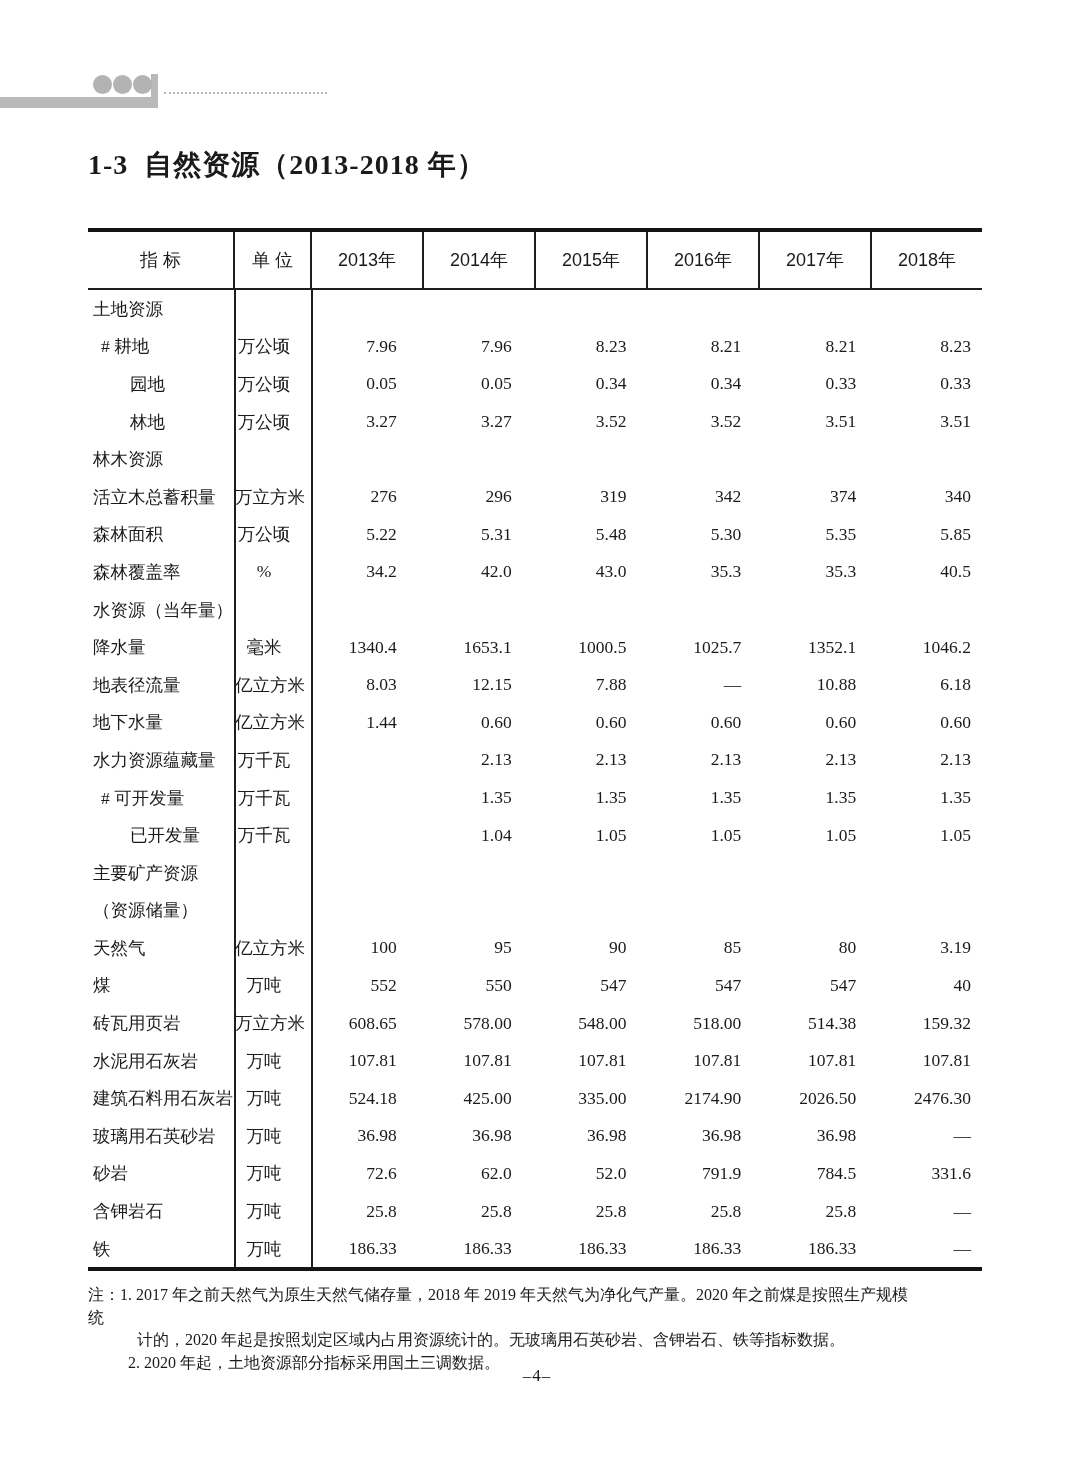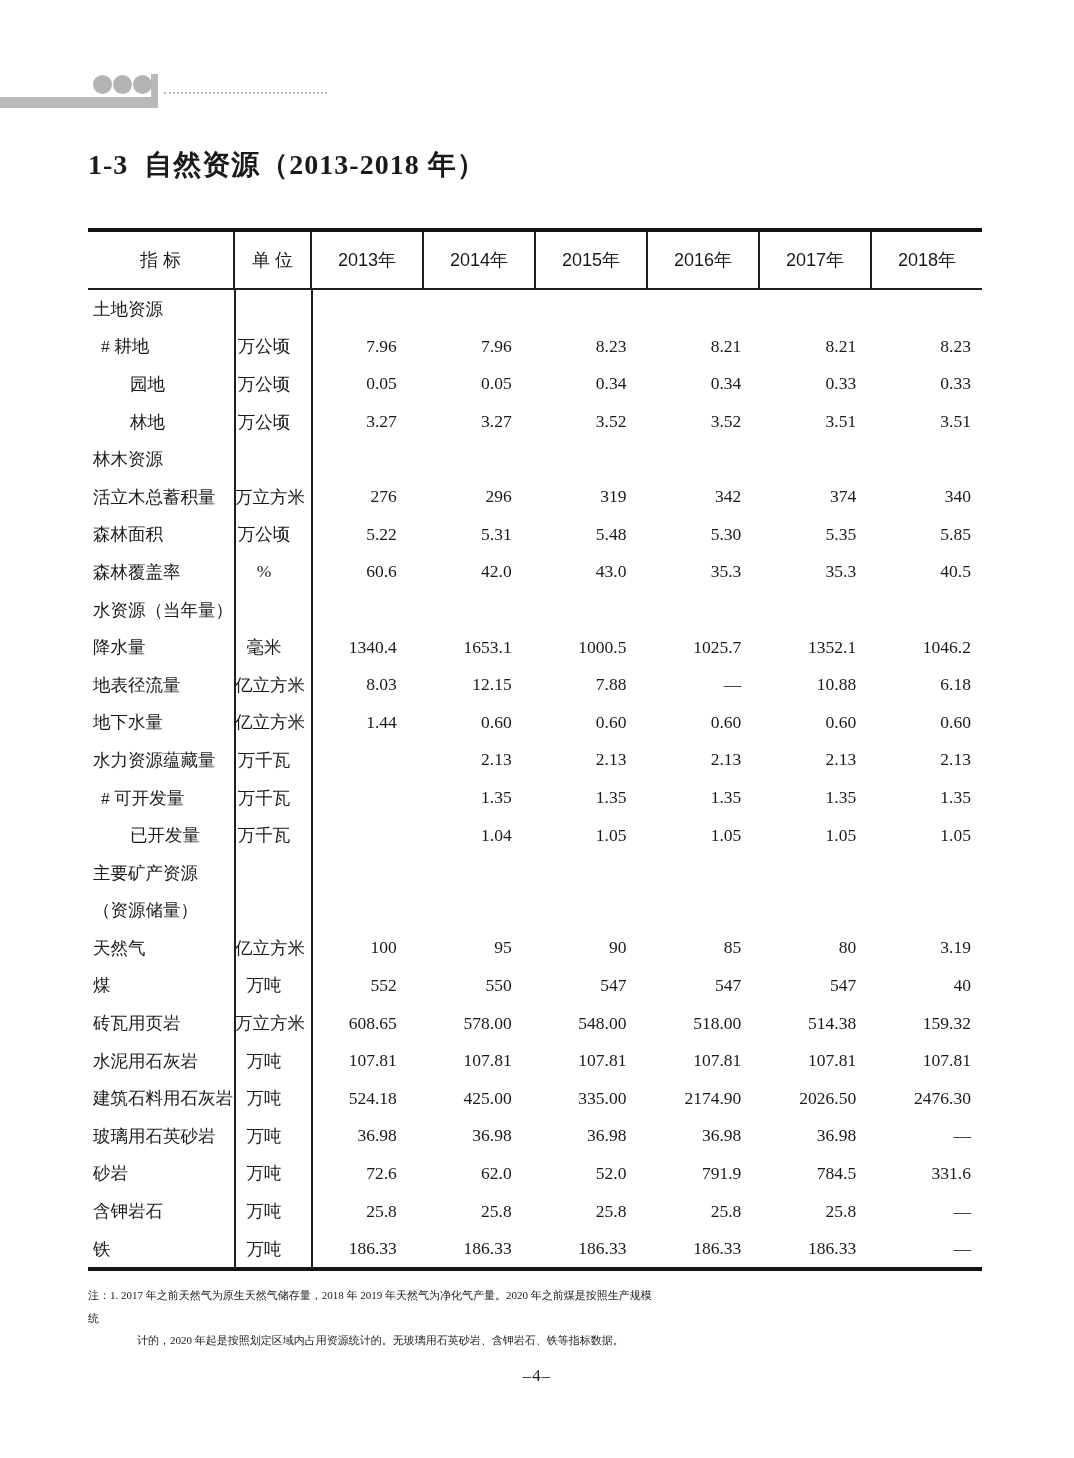--- a/index.html
+++ b/index.html
@@ -34,21 +34,21 @@
   .vline1{left:146px;}
   .vline2{left:223px;}
   .trow{display:flex;height:37.6px;align-items:center;}
   .c-label{width:147px;box-sizing:border-box;white-space:nowrap;}
   .ind0{padding-left:5px;}
   .ind1{padding-left:13px;}
   .ind2{padding-left:42px;}
   .c-unit{width:58px;text-align:center;white-space:nowrap;}
   .c-val{flex:1;text-align:right;padding-right:11px;box-sizing:border-box;white-space:nowrap;}
   
-  .notes{position:absolute;left:88px;top:1284px;width:902px;font-size:11px;line-height:22.5px;}
+  .notes{position:absolute;left:88px;top:1284px;width:902px;font-size:16px;line-height:22.5px;}
   .nl2{padding-left:49px;}
   .nl3{padding-left:40px;}
   .pagenum{position:absolute;left:0;top:1366px;width:1074px;text-align:center;font-size:17px;letter-spacing:1px;}
 </style>
 </head>
 <body>
 
 <div class="page">
 
   <div class="deco-bar"></div>
@@ -144,21 +144,21 @@
           <div class="c-val">5.22</div>
           <div class="c-val">5.31</div>
           <div class="c-val">5.48</div>
           <div class="c-val">5.30</div>
           <div class="c-val">5.35</div>
           <div class="c-val">5.85</div>
         </div>
         <div class="trow">
           <div class="c-label ind0">森林覆盖率</div>
           <div class="c-unit">%</div>
-          <div class="c-val">60.6</div>
+          <div class="c-val">34.2</div>
           <div class="c-val">42.0</div>
           <div class="c-val">43.0</div>
           <div class="c-val">35.3</div>
           <div class="c-val">35.3</div>
           <div class="c-val">40.5</div>
         </div>
         <div class="trow section">
           <div class="c-label ind0">水资源（当年量）</div>
           <div class="c-unit"></div>
           <div class="c-val"></div>
@@ -338,17 +338,18 @@
           <div class="c-val">186.33</div>
           <div class="c-val">—</div>
         </div>
       </div>
   </div>
 
   <div class="notes">
     <div class="nl0">注：1. 2017 年之前天然气为原生天然气储存量，2018 年 2019 年天然气为净化气产量。2020 年之前煤是按照生产规模</div>
     <div class="nl1">统</div>
     <div class="nl2">计的，2020 年起是按照划定区域内占用资源统计的。无玻璃用石英砂岩、含钾岩石、铁等指标数据。</div>
+    <div class="nl3">2. 2020 年起，土地资源部分指标采用国土三调数据。</div>
   </div>
 
   <div class="pagenum">–4–</div>
 
 </div>
 
 </body></html>

